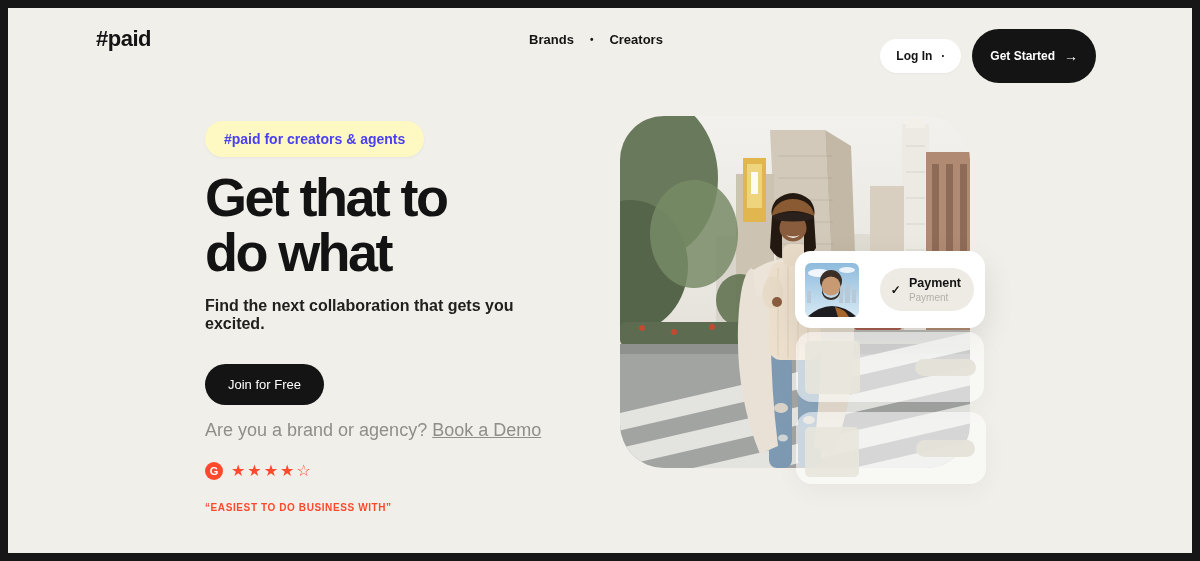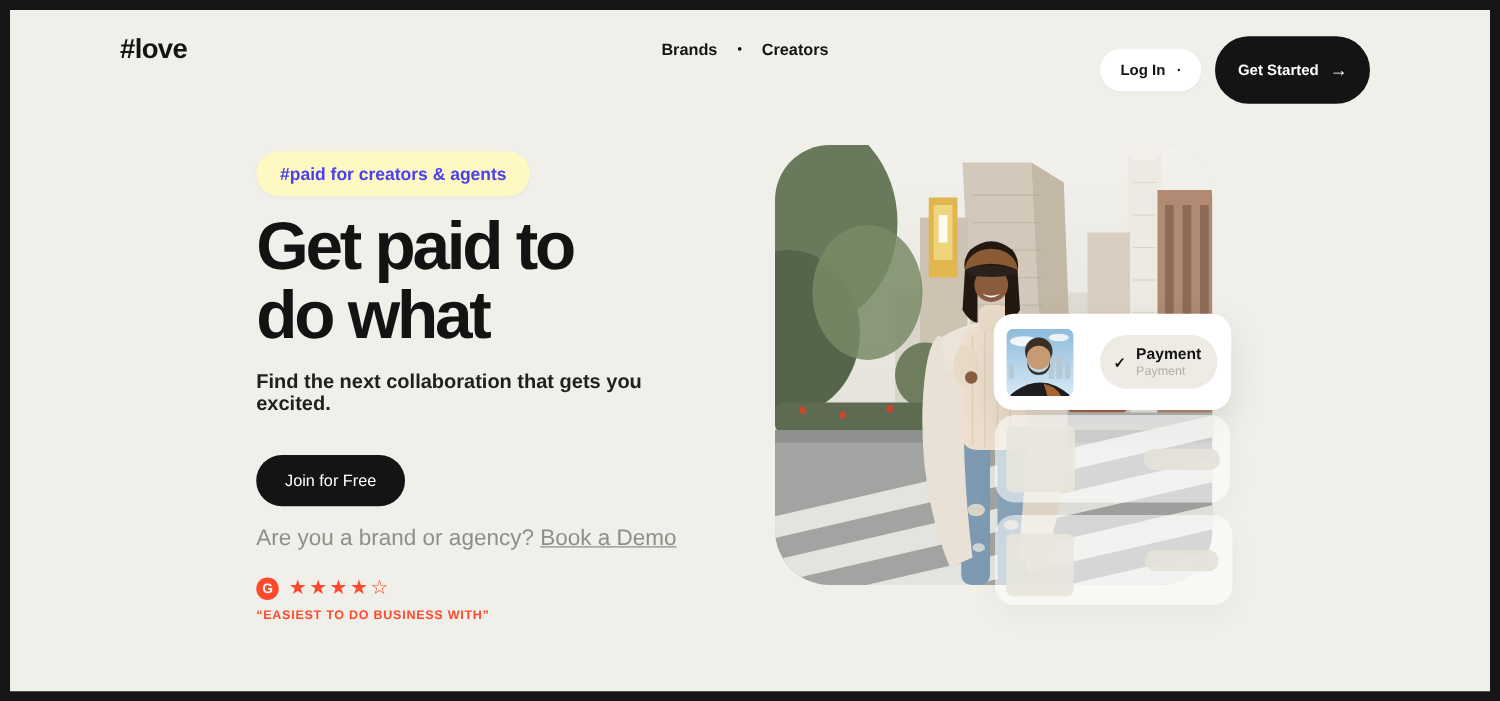--- a/index.html
+++ b/index.html
@@ -54,21 +54,21 @@
   .agency-line a { color: #8f8e88; text-decoration: underline; cursor: pointer; }
 
   .review { margin-top: 21px; }
   .review-row { display: flex; align-items: center; gap: 8px; }
   .g2-icon {
     width: 18px; height: 18px; border-radius: 50%; background: #ff492c;
     color: #fff; font-size: 11px; font-weight: 700;
     display: flex; align-items: center; justify-content: center;
   }
   .stars { color: #ff492c; font-size: 16px; letter-spacing: 2px; line-height: 1; }
-  .review-quote { margin-top: 7px; font-size: 10px; font-weight: 700; color: #ff492c; letter-spacing: 0.6px; }
+  .review-quote { margin-top: 22px; font-size: 10px; font-weight: 700; color: #ff492c; letter-spacing: 0.6px; }
 
   
   .composition { position: absolute; left: 612px; top: 108px; width: 372px; height: 372px; }
   .photo {
     position: absolute; left: 0; top: 0; width: 350px; height: 352px;
     border-radius: 44px; overflow: hidden; background: #e8e6df;
   }
   .payment-card {
     position: absolute; left: 175px; top: 135px; width: 190px; height: 77px;
     background: #ffffff; border-radius: 16px;
@@ -95,21 +95,21 @@
   .g1 .ghost-square { left: 9px; top: 9px; width: 55px; height: 53px; }
   .g2 .ghost-square { left: 9px; top: 15px; width: 54px; height: 50px; }
   .ghost-pill { position: absolute; background: rgba(229,226,217,0.95); border-radius: 999px; }
   .g1 .ghost-pill { left: 119px; top: 27px; width: 61px; height: 17px; }
   .g2 .ghost-pill { left: 120px; top: 28px; width: 59px; height: 17px; }
 </style>
 </head>
 <body>
 
 <div class="header">
-  <div class="logo">#love</div>
+  <div class="logo">#paid</div>
 
   <nav class="nav">
     <a>Brands</a>
     <span class="nav-sep">•</span>
     <a>Creators</a>
   </nav>
 
   <div class="header-actions">
     <button class="btn btn-login">
       <span>Log In</span>
@@ -119,21 +119,21 @@
       <span>Get Started</span>
       <span class="arrow">→</span>
     </button>
   </div>
 </div>
 
 <div class="hero-left">
   <span class="badge">#paid for creators &amp; agents</span>
 
   <h1 class="headline">
-    <span style="display:block">Get paid to</span>
+    <span style="display:block">Get that to</span>
     <span style="display:block">do what</span>
   </h1>
 
   <p class="subheading">Find the next collaboration that gets you excited.</p>
 
   <button class="cta">Join for Free</button>
 
   <p class="agency-line"><span>Are you a brand or agency? </span><a>Book a Demo</a></p>
 
   <div class="review">

